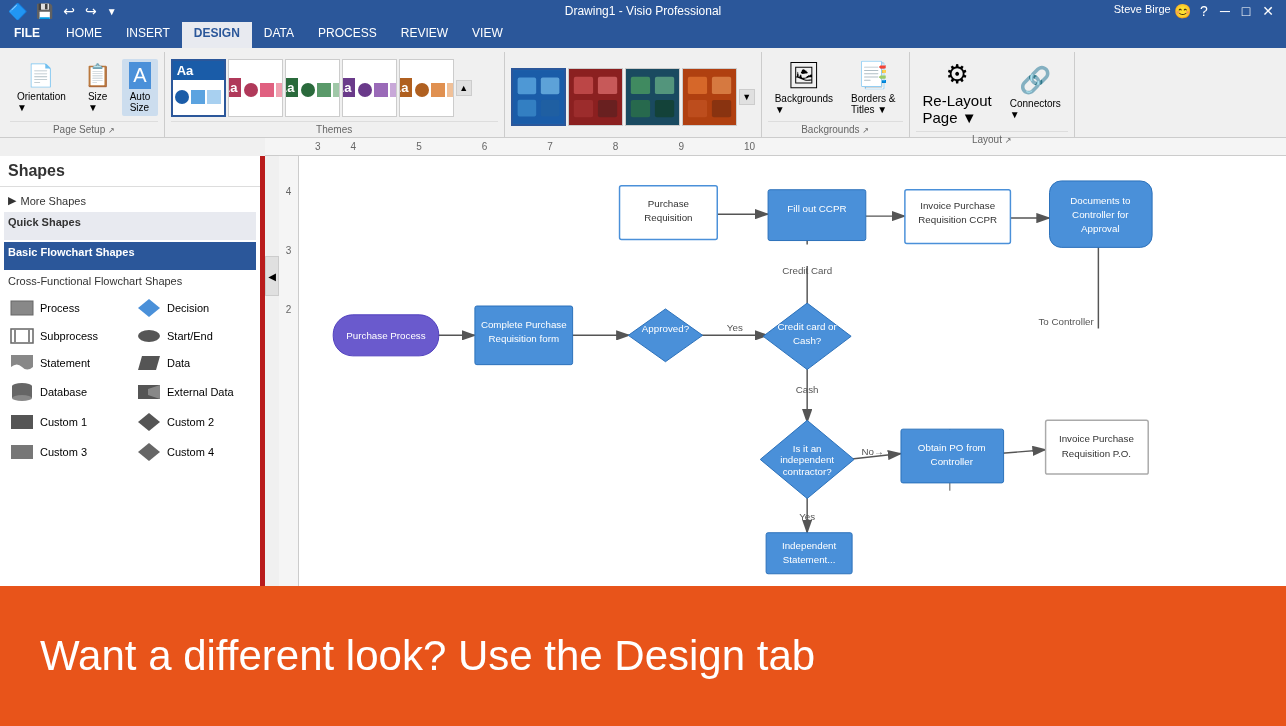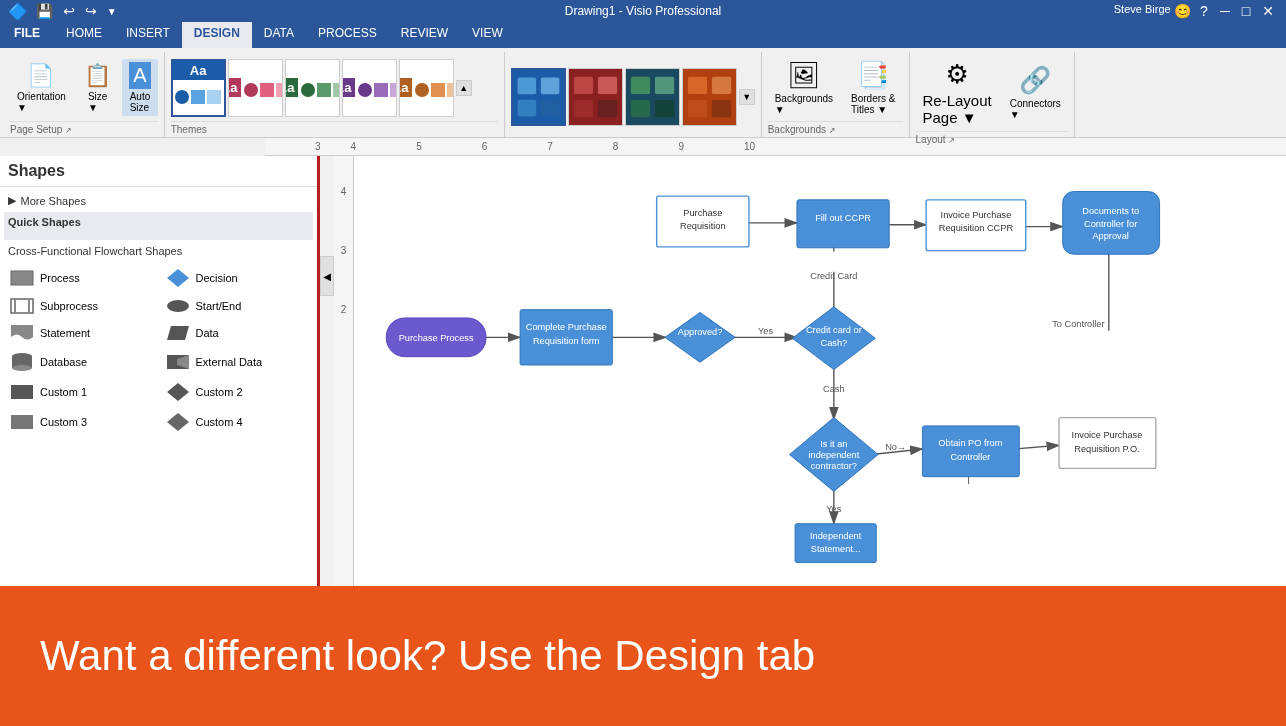--- a/index.html
+++ b/index.html
@@ -92,23 +92,23 @@
     }
 
     
     #main {
       display: flex;
       height: calc(726px - 22px - 26px - 90px - 18px - 140px);
     }
 
     
     #shapes-panel {
-      width: 320px;
+      width: 265px;
       background: white;
-      border-right: 3px solid #b91c1c;
+      border-right: 5px solid #b91c1c;
       display: flex;
       flex-direction: column;
       overflow: hidden;
     }
     #shapes-header {
       display: flex;
       align-items: center;
       justify-content: space-between;
       padding: 6px 8px;
       border-bottom: 1px solid #ddd;
@@ -183,21 +183,21 @@
       font-size: 9px;
     }
 
     .ribbon-group-full {
       display: flex;
       flex-direction: column;
       border-right: 1px solid #ccc;
       padding: 4px 6px 0;
     }
     .ribbon-group-full .rg-top { display: flex; gap: 4px; flex: 1; align-items: center; }
-    .ribbon-group-full .rg-bottom { font-size: 10px; color: #666; padding: 2px 0; border-top: 1px solid #ddd; margin-top: 2px; }
+    .ribbon-group-full .rg-bottom { font-size: 10px; color: #666; text-align: center; padding: 2px 0; border-top: 1px solid #ddd; margin-top: 2px; }
 
     .layout-btn-v {
       display: flex;
       flex-direction: column;
       align-items: center;
       gap: 2px;
       padding: 2px 6px;
       cursor: pointer;
       border: 1px solid transparent;
       border-radius: 2px;
@@ -252,21 +252,21 @@
       </div>
       <div class="layout-btn-v" style="background:#cde;">
         <span class="icon" style="font-size:20px; background:#4a90d9; color:white; padding:2px 4px;">A</span>
         <span style="font-size:10px;">Auto<br>Size</span>
       </div>
     </div>
     <div class="rg-bottom">Page Setup <span style="font-size:8px;">↗</span></div>
   </div>
 
   <div class="ribbon-group-full" style="min-width:340px;">
-    <div class="rg-top" style="gap:2px;text-align:center;">
+    <div class="rg-top" style="gap:2px;">
 
       <div style="display:flex; flex-direction:column; gap:2px;">
         <div style="display:flex; gap:2px; align-items:center;">
 
           <div class="theme-swatch selected" style="width:55px;height:58px;border:2px solid #2b579a;background:white;display:flex;flex-direction:column;">
             <div style="background:#1a5ca8;width:100%;padding:2px 4px;color:white;font-size:13px;font-weight:bold;">Aa</div>
             <div style="display:flex;gap:2px;padding:3px;flex:1;align-items:center;">
               <div style="width:14px;height:14px;border-radius:50%;background:#1a5ca8;"></div>
               <div style="width:14px;height:14px;background:#5ba3e0;"></div>
               <div style="width:14px;height:14px;background:#a8d0f0;"></div>
@@ -405,20 +405,21 @@
   <div id="shapes-panel">
     <div id="shapes-header">
       <span id="shapes-title">Shapes</span>
     </div>
     <div id="shapes-content">
       <div class="shapes-link">
         <span>▶</span>
         <span>More Shapes</span>
       </div>
       <div class="shapes-section-title">Quick Shapes</div>
+      <div class="shapes-section-title" style="background:#2b579a;color:white;">Basic Flowchart Shapes</div>
       <div class="shapes-link">Cross-Functional Flowchart Shapes</div>
 
       <div class="shape-grid">
 
         <div class="shape-item">
           <svg width="24" height="16">
               <rect x="1" y="1" width="22" height="14" fill="#888" stroke="#666"></rect>
             </svg>
           <span>Process</span>
         </div>

